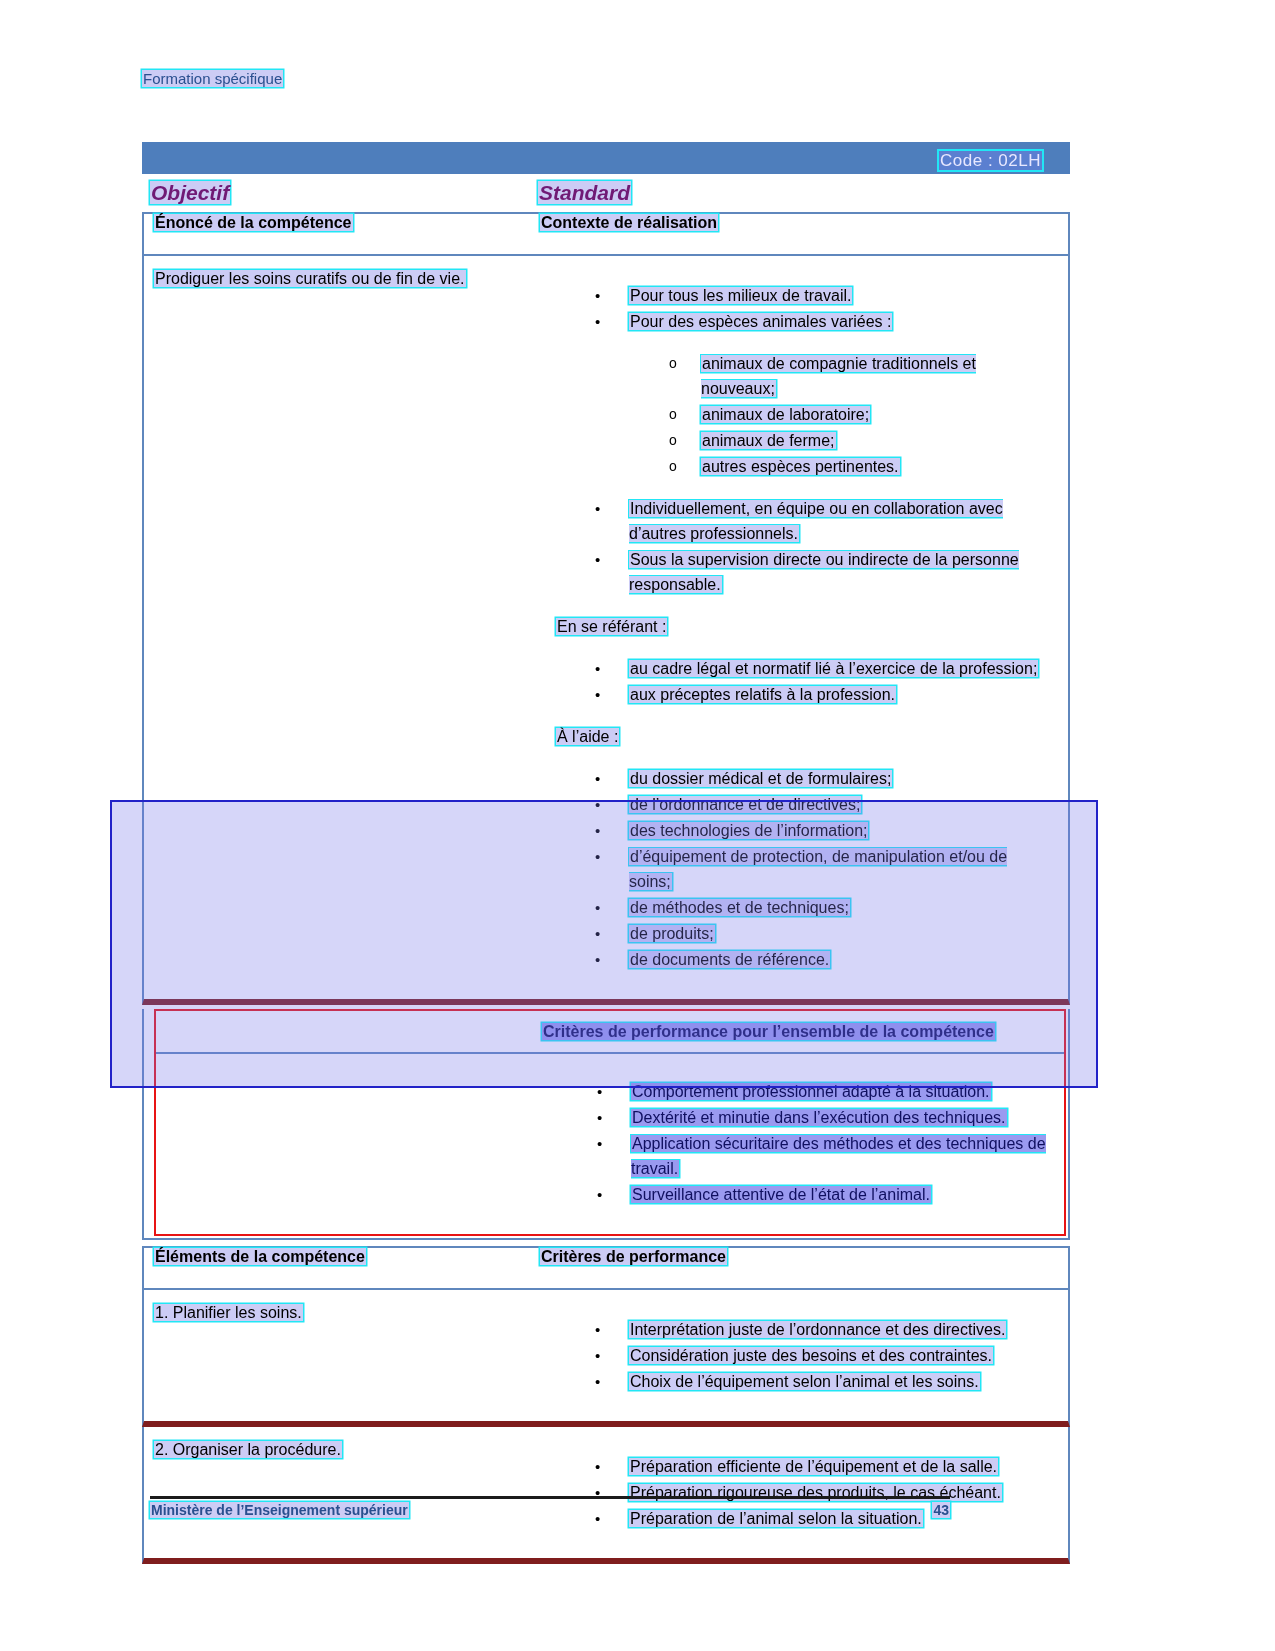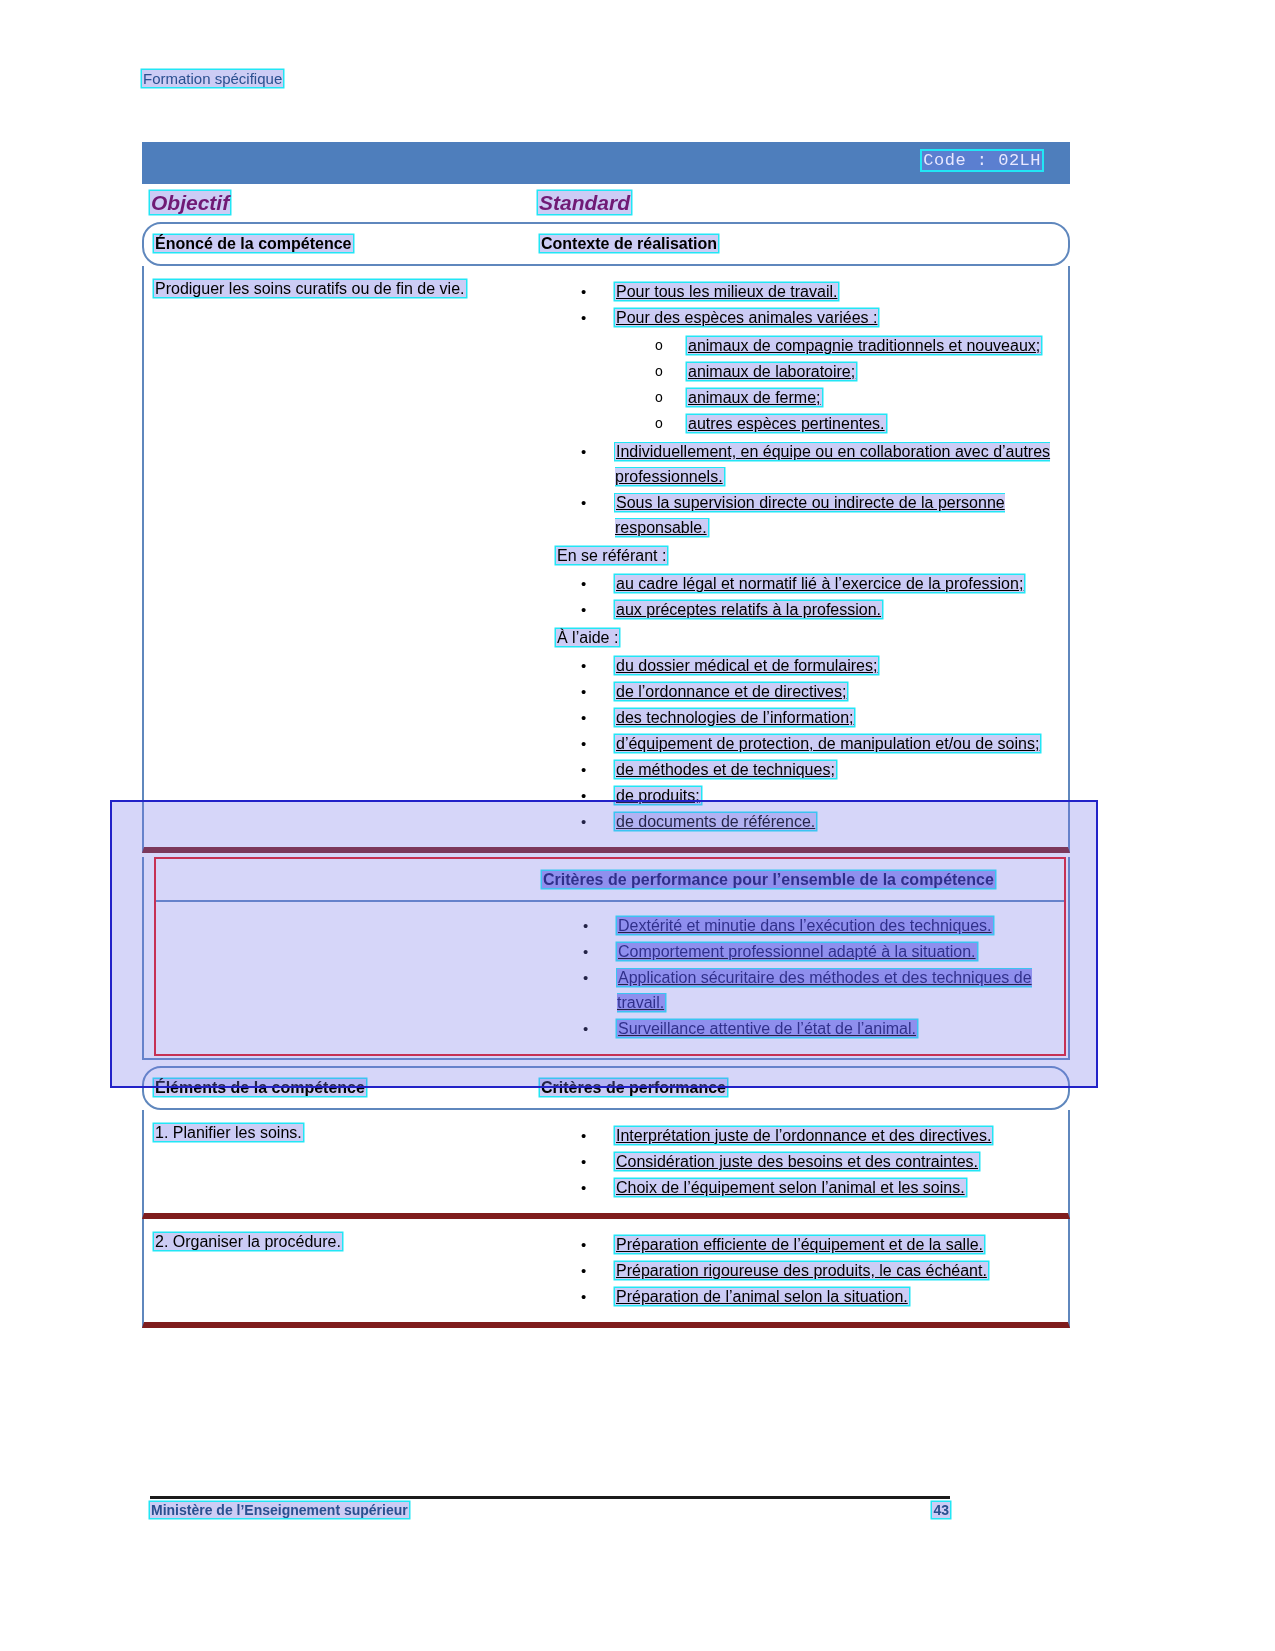--- a/index.html
+++ b/index.html
@@ -42,23 +42,22 @@
   
   .doc-table {
     position: absolute;
     left: 142px;
     top: 142px;
     width: 928px;
   }
 
   .code-bar {
     background: #4e7ebc;
-    height: 42px;
+    height: 32px;
     position: relative;
-    font-family: Liberation Mono, monospace;
   }
   .code-text {
     position: absolute;
     right: 28px;
     top: 9px;
     font-size: 17px;
     color: #ffffff;
     letter-spacing: .5px;
   }
   .code-text .hl {
@@ -79,24 +78,23 @@
   .col-left  { width: 396px; padding-left: 8px; box-sizing: border-box; }
   .col-right { flex: 1; }
 
   .hdr-row {
     display: flex;
     border-top: 2px solid #5f87bd;
     border-bottom: 2px solid #5f87bd;
     border-left: 2px solid #5f87bd;
     border-right: 2px solid #5f87bd;
     height: 40px;
-    align-items: center;
+    align-items: flex-start;
     font-weight: bold;
     font-size: 16px;
-    border-radius: 19px;
   }
   .hdr-row .col-left { padding-left: 10px; }
 
   .body-row {
     display: flex;
     border-left: 2px solid #5f87bd;
     border-right: 2px solid #5f87bd;
     border-bottom: 6px solid #7f1d1d;
   }
   .cell-left {
@@ -109,23 +107,22 @@
   .cell-right {
     flex: 1;
     box-sizing: border-box;
     padding: 10px 10px 10px 0;
     font-size: 16px;
     line-height: 25px;
   }
 
   ul.bl {
     list-style: none;
-    margin: 3px;
+    margin: 17px;
     padding: 0;
-    text-decoration: underline;
   }
   ul.bl > li {
     position: relative;
     padding-left: 72px;
     margin: 0 0 1px 0;
     line-height: 25px;
   }
   ul.bl > li::before {
     content: "\2022";
     position: absolute;
@@ -329,24 +326,24 @@
         <div class="cl"></div>
         <div class="cr">
           <span class="hl-dark">Critères de performance pour l’ensemble de la compétence</span>
         </div>
       </div>
       <div class="crit-body-row">
         <div class="cl"></div>
         <div class="cr">
           <ul class="bl">
             <li>
-              <span class="hl-dark">Dextérité et minutie dans l’exécution des techniques.</span>
+              <span class="hl-dark">Comportement professionnel adapté à la situation.</span>
             </li>
             <li>
-              <span class="hl-dark">Comportement professionnel adapté à la situation.</span>
+              <span class="hl-dark">Dextérité et minutie dans l’exécution des techniques.</span>
             </li>
             <li>
               <span class="hl-dark">Application sécuritaire des méthodes et des techniques de travail.</span>
             </li>
             <li>
               <span class="hl-dark">Surveillance attentive de l’état de l’animal.</span>
             </li>
           </ul>
         </div>
       </div>

